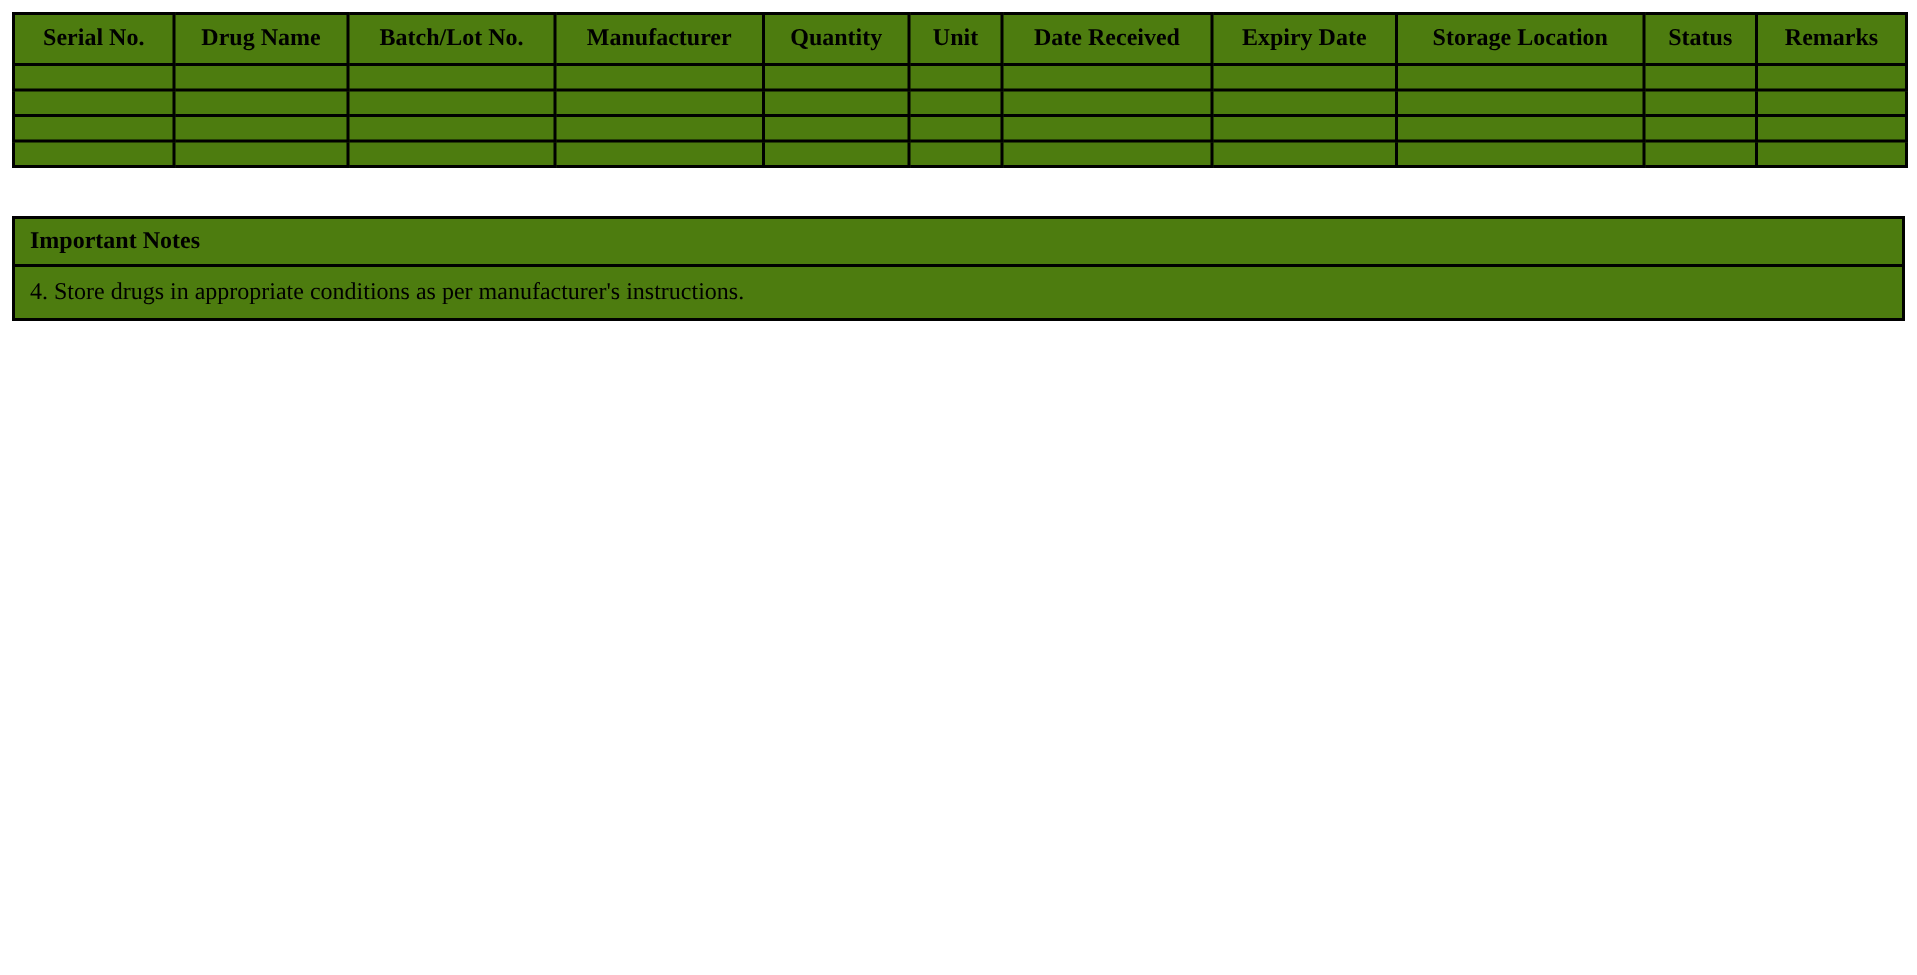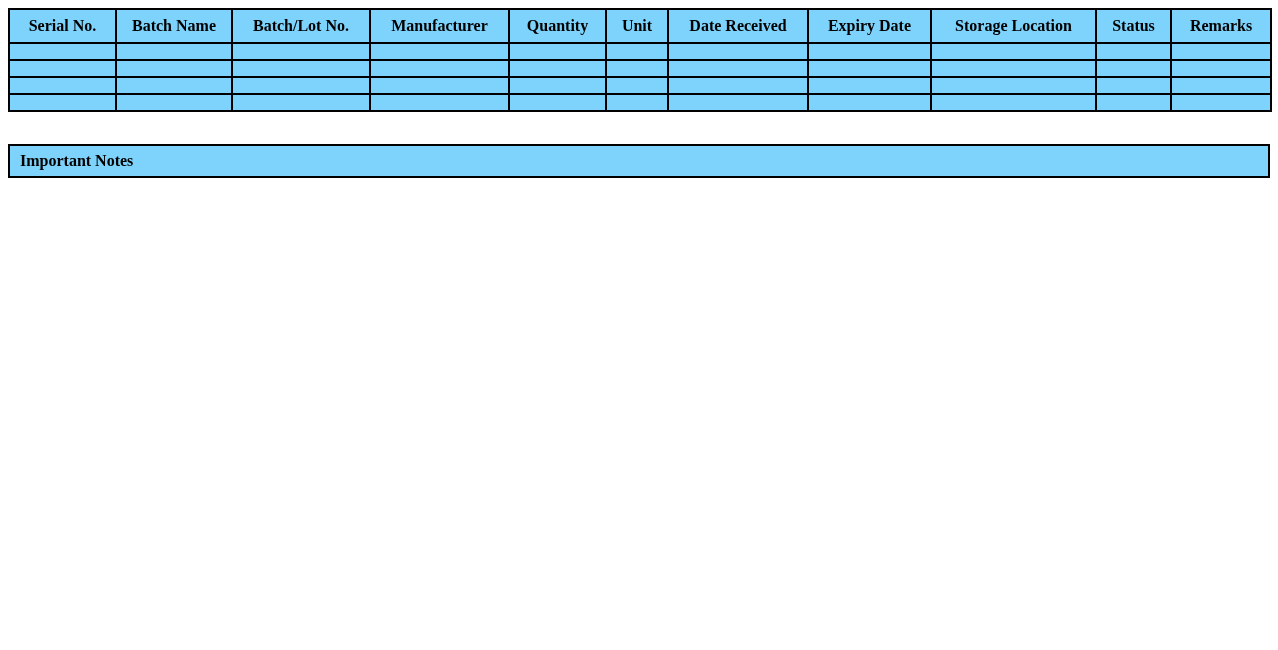--- a/index.html
+++ b/index.html
@@ -14,21 +14,21 @@
     font-family: "Liberation Serif", "DejaVu Serif", serif;
     color: #000000;
   }
   .page {
     padding: 8px;
   }
   table {
     border-collapse: collapse;
     table-layout: fixed;
     width: 1262px;
-    background: #7dd3fc;
+    background: #4d7c0f;
   }
   table, th, td {
     border: 2px solid #000000;
   }
   
   .inventory-table th {
     font-size: 16px;
     font-weight: bold;
     text-align: center;
     vertical-align: middle;
@@ -90,21 +90,21 @@
         <col class="col-unit">
       <col class="col-received">
         <col class="col-expiry">
         <col class="col-storage">
       <col class="col-status">
         <col class="col-remarks">
     </colgroup>
     <thead>
       <tr>
         <th>Serial No.</th>
-        <th>Batch Name</th>
+        <th>Drug Name</th>
         <th>Batch/Lot No.</th>
         <th>Manufacturer</th>
         <th>Quantity</th>
         <th>Unit</th>
         <th>Date Received</th>
         <th>Expiry Date</th>
         <th>Storage Location</th>
         <th>Status</th>
         <th>Remarks</th>
       </tr>
@@ -165,16 +165,19 @@
     </tbody>
   </table>
 
   <table class="notes-table">
     <thead>
       <tr>
         <th>Important Notes</th>
       </tr>
     </thead>
     <tbody>
+      <tr>
+        <td>4. Store drugs in appropriate conditions as per manufacturer's instructions.</td>
+      </tr>
     </tbody>
   </table>
 
 </div>
 
 </body></html>

